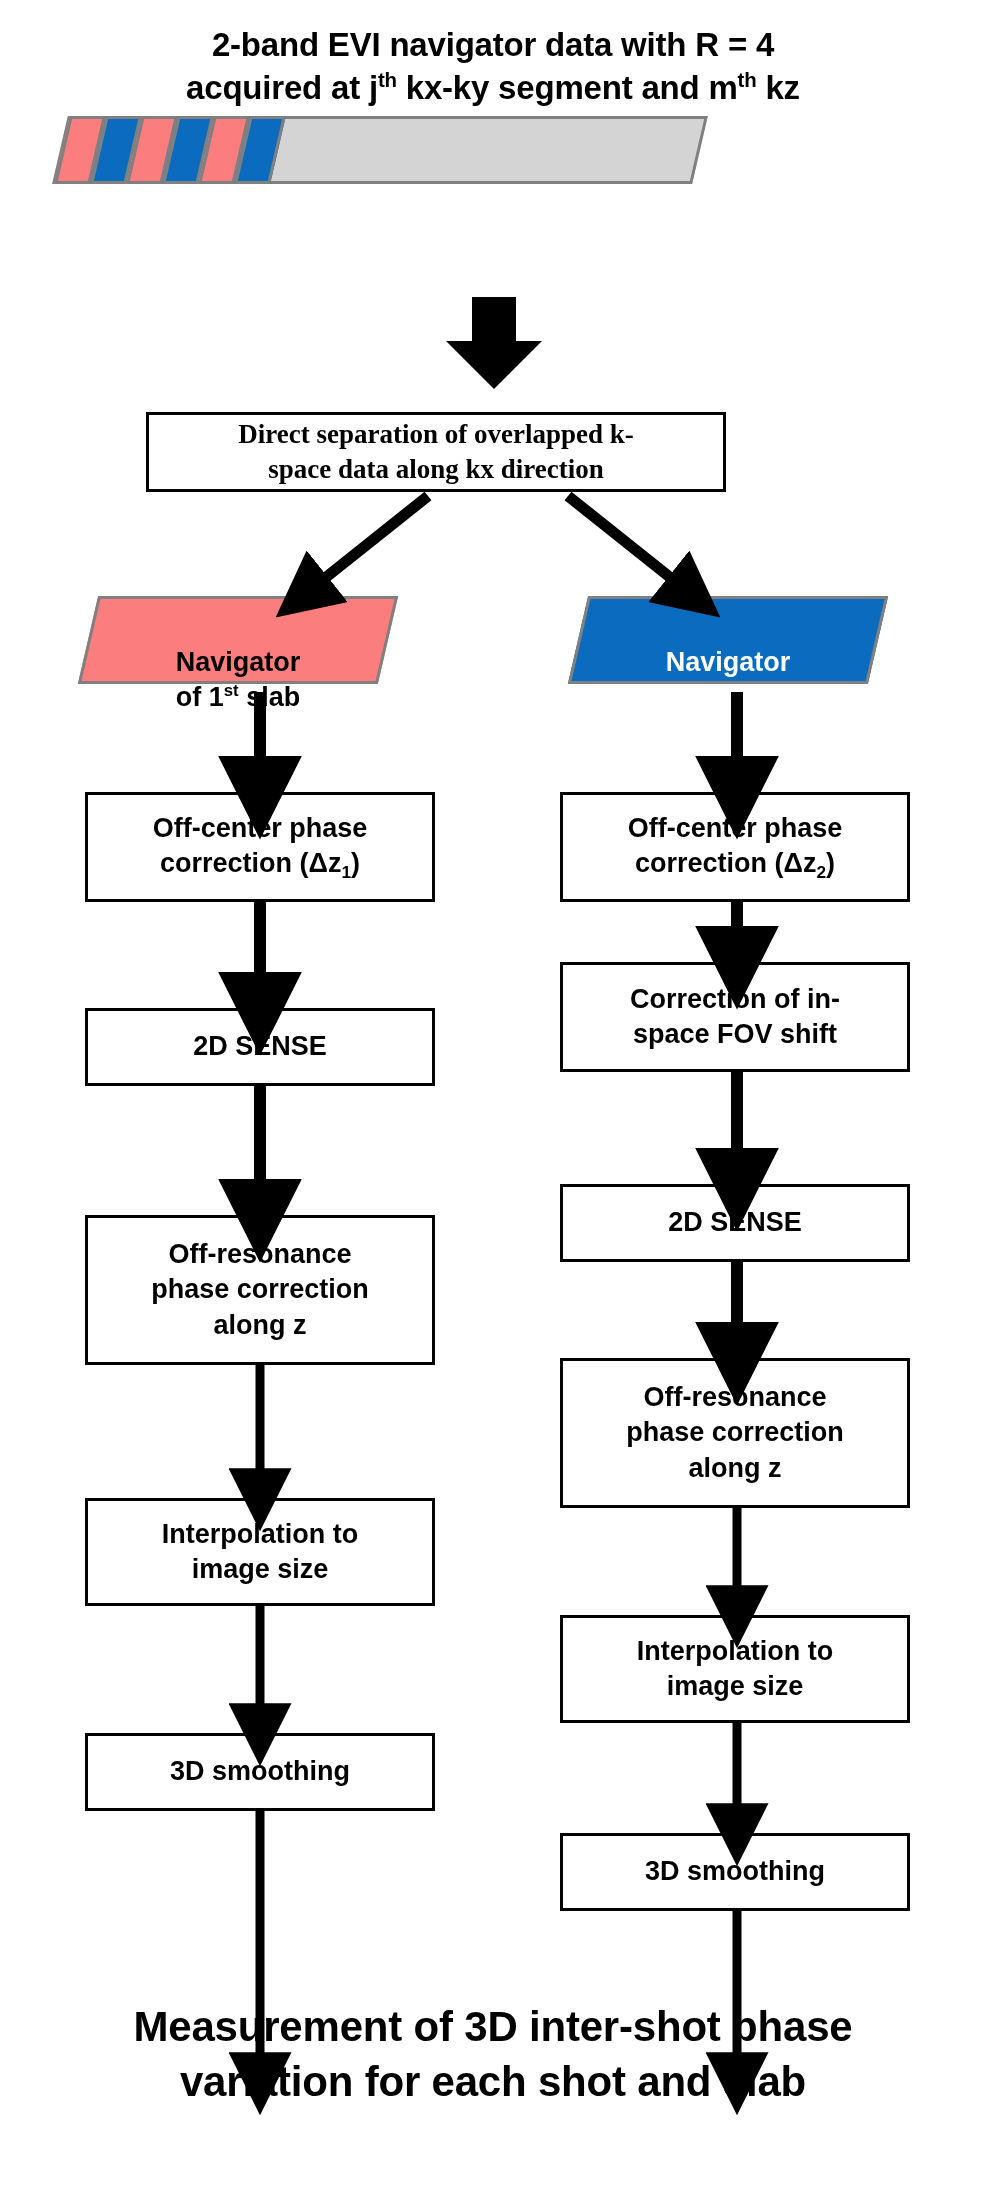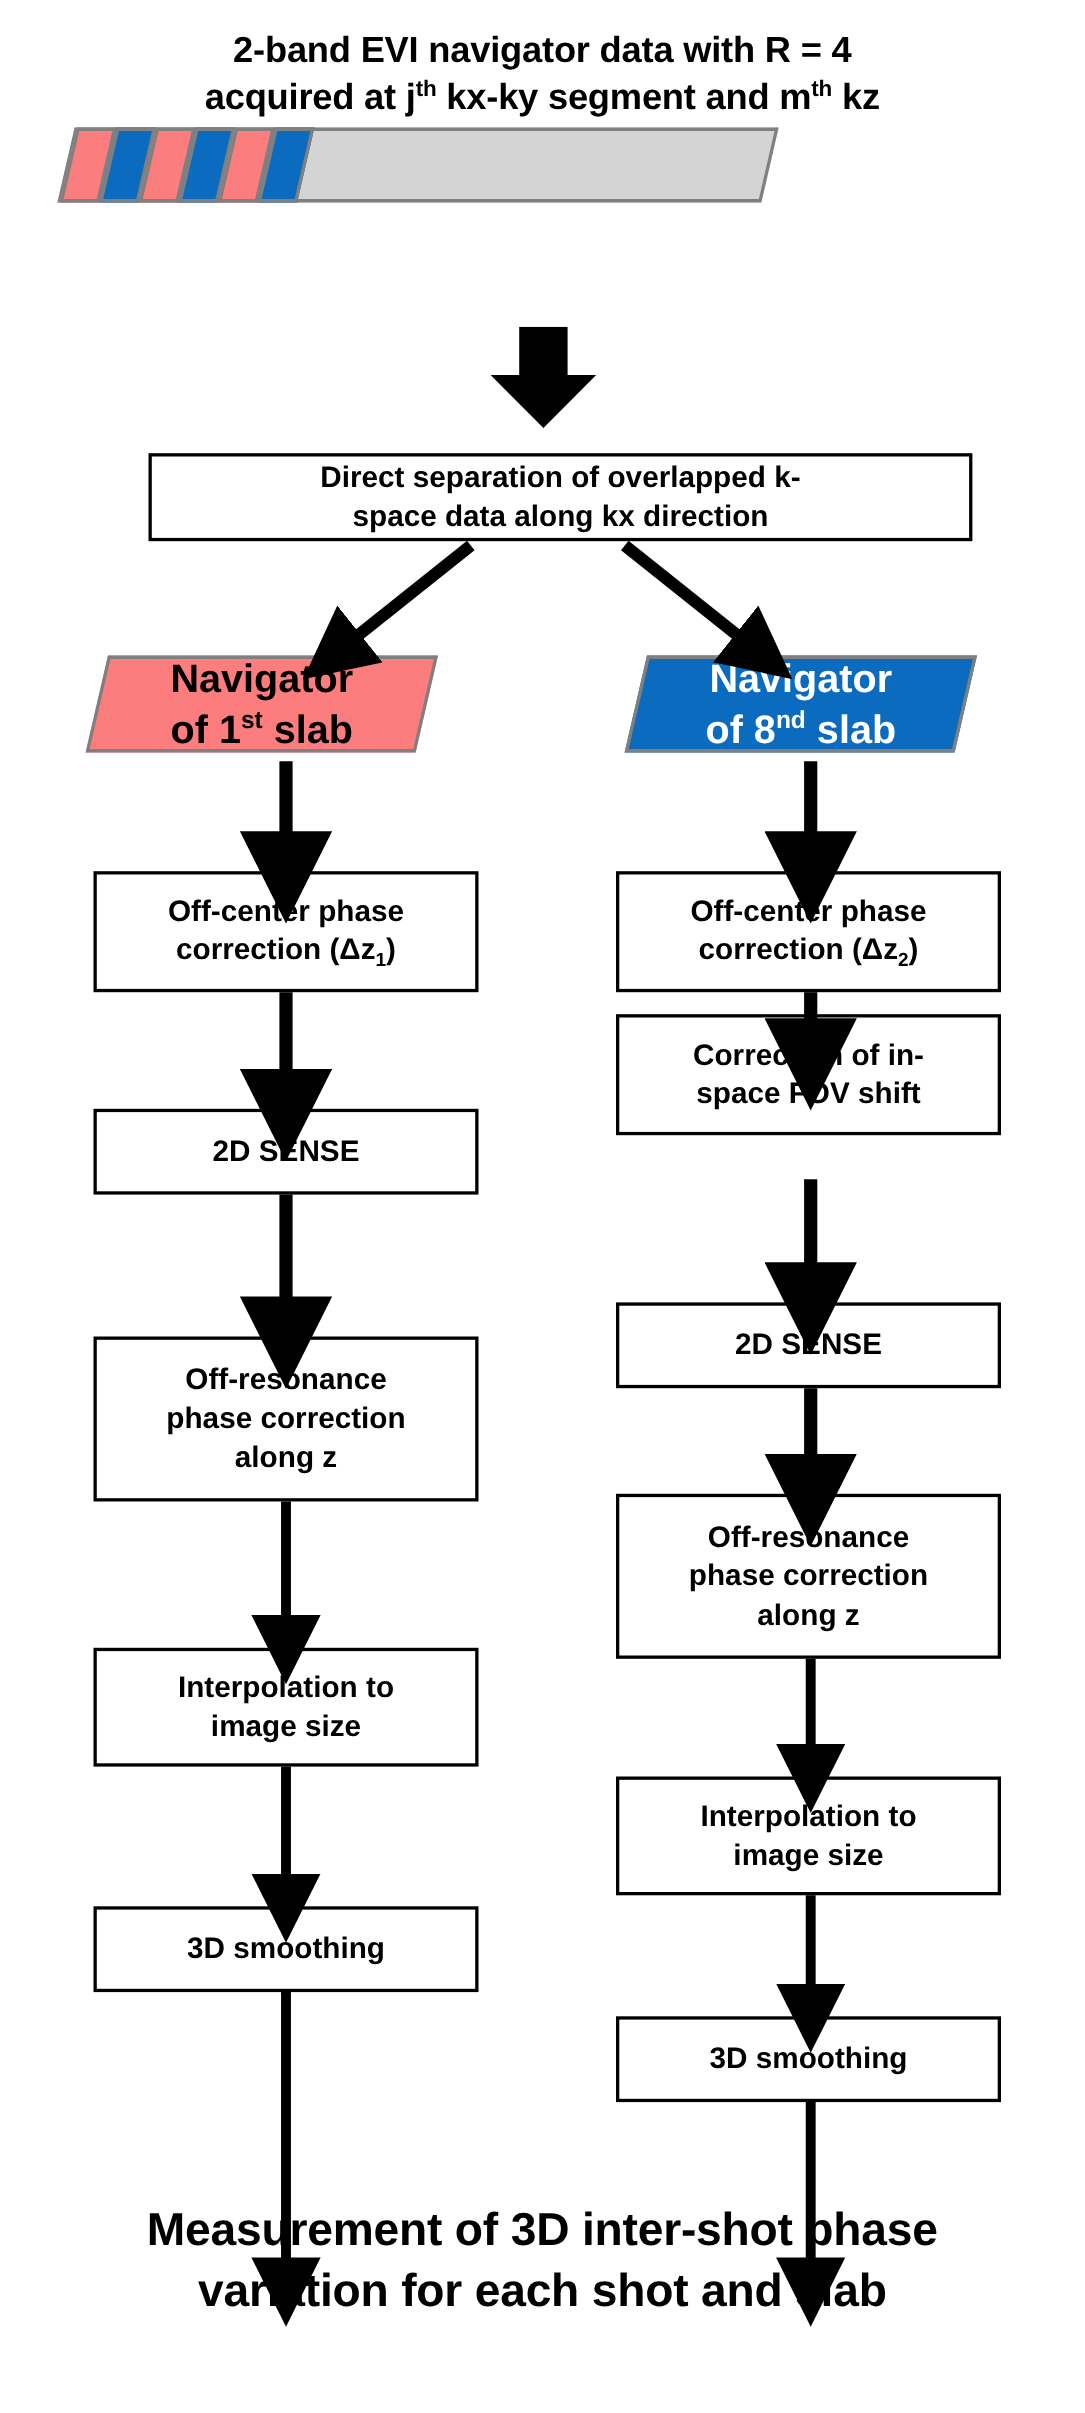--- a/index.html
+++ b/index.html
@@ -75,22 +75,23 @@
   .slab {
     position:absolute;
     border:3px solid #808080;
     box-sizing:border-box;
     transform: skewX(-13deg);
   }
   .slab-text {
     position:absolute;
     display:flex; align-items:center; justify-content:center;
     text-align:center;
-    font-size:36px; font-weight:bold;
+    font-size:27px; font-weight:bold;
     line-height:1.28;
+    margin-top:40px;
   }
   #slab1 { background:#FC7D7D; }
   #slab2 { background:#0B6CBF; }
   #slab1-text { color:#000000; }
   #slab2-text { color:#ffffff; }
 
   sup { font-size:0.62em; vertical-align:super; line-height:0; }
 
   
   #connectors { position:absolute; left:0; top:0; width:986px; height:2194px; pointer-events:none; }
@@ -112,21 +113,21 @@
     <div class="stripe skew" style="left:74px;  background:#FC7D7D;"></div>
     <div class="stripe skew" style="left:110px; background:#0B6CBF;"></div>
     <div class="stripe skew" style="left:146px; background:#FC7D7D;"></div>
     <div class="stripe skew" style="left:182px; background:#0B6CBF;"></div>
   </div>
 
   <svg id="block-arrow" viewBox="0 0 96 92">
     <polygon points="26,0 70,0 70,44 96,44 48,92 0,44 26,44" fill="#000000"></polygon>
   </svg>
 
-  <div class="box" id="sep-box" style="left:135px; top:412px; width:749px; height:80px;">
+  <div class="box" id="sep-box" style="left:146px; top:412px; width:580px; height:80px;font-family:Liberation Serif, serif;">
     <div>
       <div>Direct separation of overlapped  k-</div>
       <div>space data along kx direction</div>
     </div>
   </div>
 
   <div class="slab" id="slab1" style="left:88px; top:596px; width:300px; height:88px;"></div>
   <div class="slab-text" id="slab1-text" style="left:88px; top:596px; width:300px; height:88px; flex-direction:column;">
     <div>Navigator</div>
     <div><span>of 1</span><sup>st</sup><span> slab</span></div>
@@ -168,21 +169,21 @@
     <div>3D smoothing</div>
   </div>
 
   <div class="box" style="left:560px; top:792px; width:350px; height:110px;">
     <div>
       <div>Off-center phase</div>
       <div><span>correction (Δz</span><sub style="font-size:0.64em;">2</sub><span>)</span></div>
     </div>
   </div>
 
-  <div class="box" style="left:560px; top:922px; width:350px; height:110px;">
+  <div class="box" style="left:560px; top:962px; width:350px; height:110px;">
     <div>
       <div>Correction of in-</div>
       <div>space FOV shift</div>
     </div>
   </div>
 
   <div class="box" style="left:560px; top:1184px; width:350px; height:78px;">
     <div>2D SENSE</div>
   </div>
 

